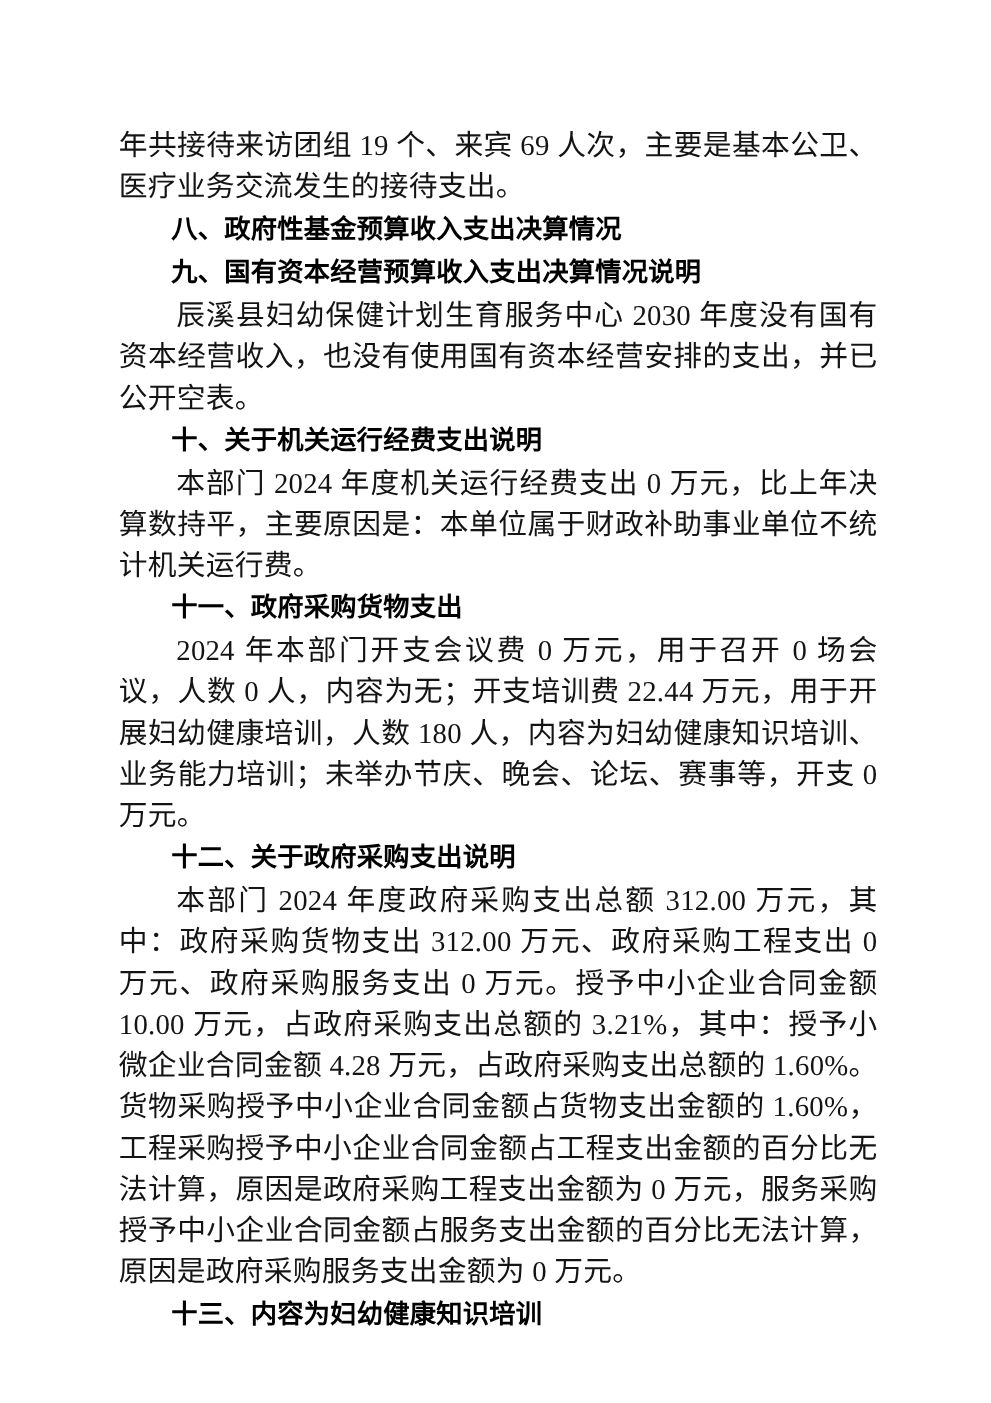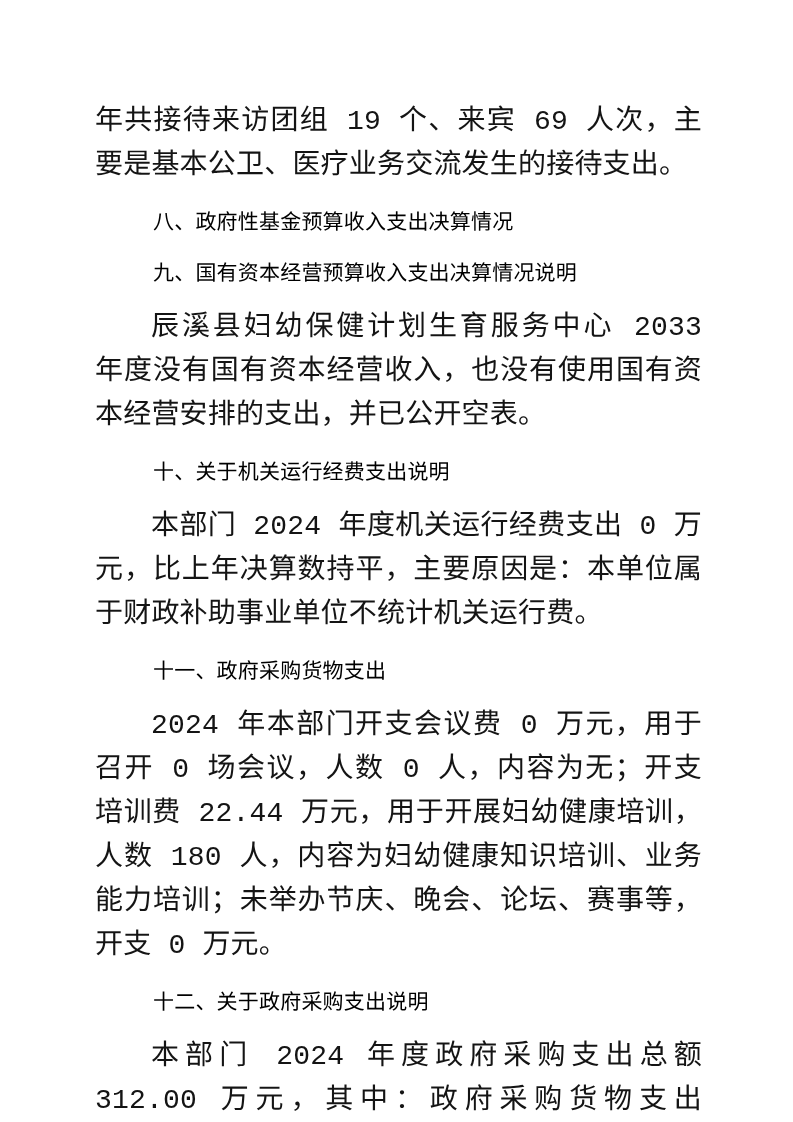--- a/index.html
+++ b/index.html
@@ -15,68 +15,68 @@
     overflow: hidden;
     color: #141414;
   }
   .content {
     position: absolute;
     left: 95px;
     top: 100px;
     width: 607px;
   }
   .para {
-    font-family: Liberation Mono, monospace;
-    font-size: 28px;
-    line-height: 44px;
+    font-family: Liberation Serif, serif;
+    font-size: 23px;
+    line-height: 33px;
     text-align: justify;
     text-justify: inter-ideograph;
     text-indent: 2em;
     margin: 0;
     padding: 0;
     letter-spacing: 0.2px;
   }
   .para.continuation {
     text-indent: 0;
   }
   .heading {
     font-family: "Liberation Sans", "DejaVu Sans", sans-serif;
-    font-weight: 400;
+    font-weight: 700;
     font-size: 21px;
     line-height: 35px;
     text-indent: 2em;
-    margin: 16px;
+    margin: 0;
     padding: 0;
     letter-spacing: 0.2px;
     color: #000000;
   }
 </style>
 </head>
 <body>
 
 <div class="page">
   <div class="content">
 
     <p class="para continuation">年共接待来访团组 19 个、来宾 69 人次，主要是基本公卫、医疗业务交流发生的接待支出。</p>
 
     <h2 class="heading">八、政府性基金预算收入支出决算情况</h2>
 
 
     <h2 class="heading">九、国有资本经营预算收入支出决算情况说明</h2>
 
-    <p class="para">辰溪县妇幼保健计划生育服务中心 2033 年度没有国有资本经营收入，也没有使用国有资本经营安排的支出，并已公开空表。</p>
+    <p class="para">辰溪县妇幼保健计划生育服务中心 2030 年度没有国有资本经营收入，也没有使用国有资本经营安排的支出，并已公开空表。</p>
 
     <h2 class="heading">十、关于机关运行经费支出说明</h2>
 
     <p class="para">本部门 2024 年度机关运行经费支出 0 万元，比上年决算数持平，主要原因是：本单位属于财政补助事业单位不统计机关运行费。</p>
 
     <h2 class="heading">十一、政府采购货物支出</h2>
 
     <p class="para">2024 年本部门开支会议费 0 万元，用于召开 0 场会议，人数 0 人，内容为无；开支培训费 22.44 万元，用于开展妇幼健康培训，人数 180 人，内容为妇幼健康知识培训、业务能力培训；未举办节庆、晚会、论坛、赛事等，开支 0 万元。</p>
 
     <h2 class="heading">十二、关于政府采购支出说明</h2>
 
-    <p class="para">本部门 2024 年度政府采购支出总额 312.00 万元，其中：政府采购货物支出 312.00 万元、政府采购工程支出 0 万元、政府采购服务支出 0 万元。授予中小企业合同金额 10.00 万元，占政府采购支出总额的 3.21%，其中：授予小微企业合同金额 5.00 万元，占政府采购支出总额的 1.60%。货物采购授予中小企业合同金额占货物支出金额的 1.60%，工程采购授予中小企业合同金额占工程支出金额的百分比无法计算，原因是政府采购工程支出金额为 0 万元，服务采购授予中小企业合同金额占服务支出金额的百分比无法计算，原因是政府采购服务支出金额为 0 万元。</p>
+    <p class="para">本部门 2024 年度政府采购支出总额 312.00 万元，其中：政府采购货物支出 312.00 万元、政府采购工程支出 0 万元、政府采购服务支出 0 万元。授予中小企业合同金额 10.00 万元，占政府采购支出总额的 3.21%，其中：授予小微企业合同金额 4.28 万元，占政府采购支出总额的 1.60%。货物采购授予中小企业合同金额占货物支出金额的 1.60%，工程采购授予中小企业合同金额占工程支出金额的百分比无法计算，原因是政府采购工程支出金额为 0 万元，服务采购授予中小企业合同金额占服务支出金额的百分比无法计算，原因是政府采购服务支出金额为 0 万元。</p>
 
     <h2 class="heading">十三、内容为妇幼健康知识培训</h2>
 
   </div>
 </div>
 
 </body></html>

